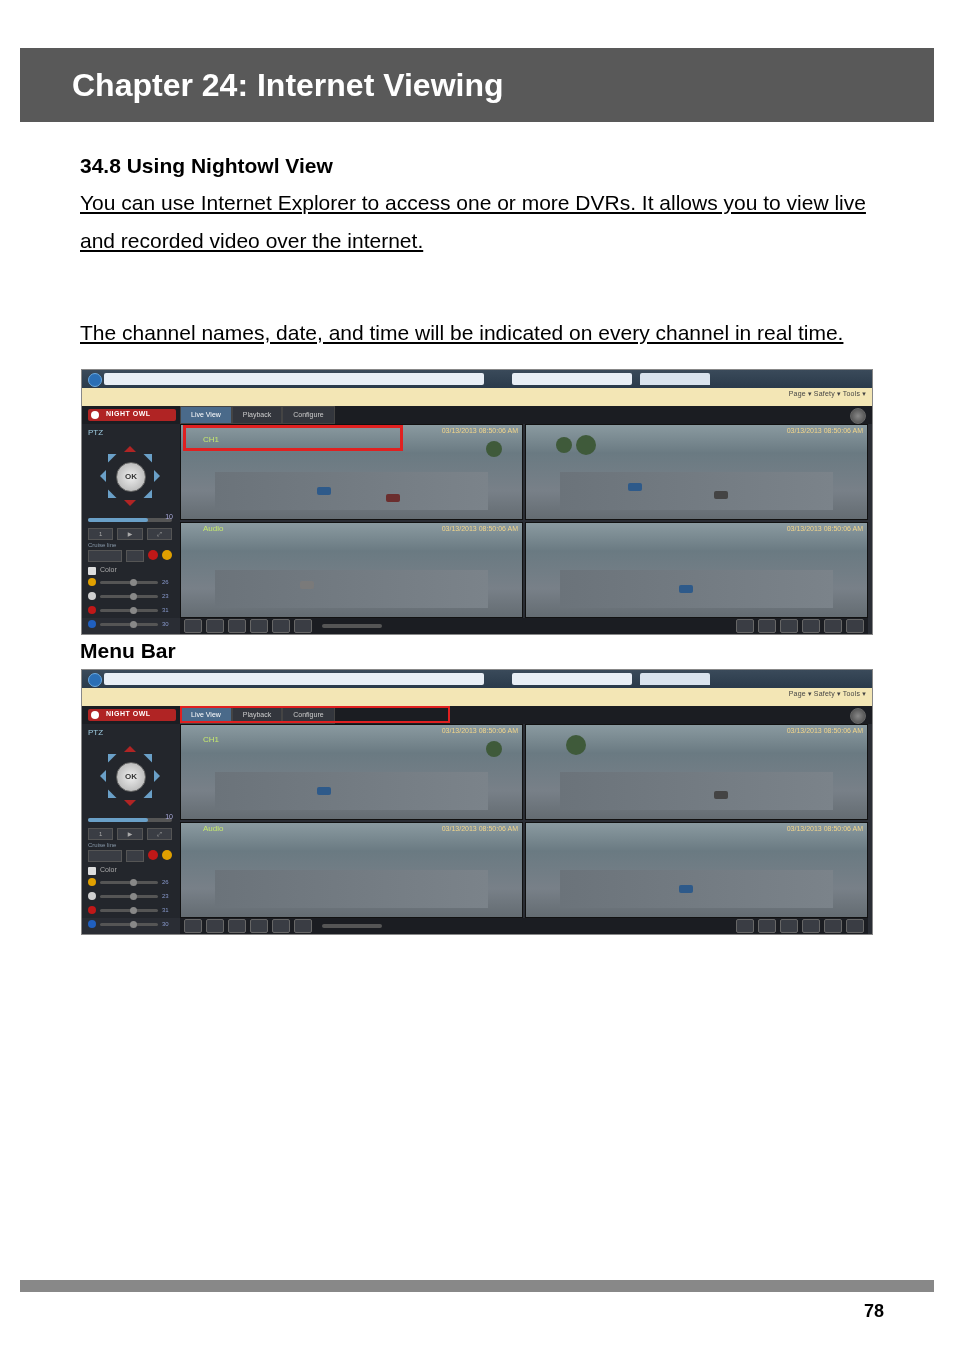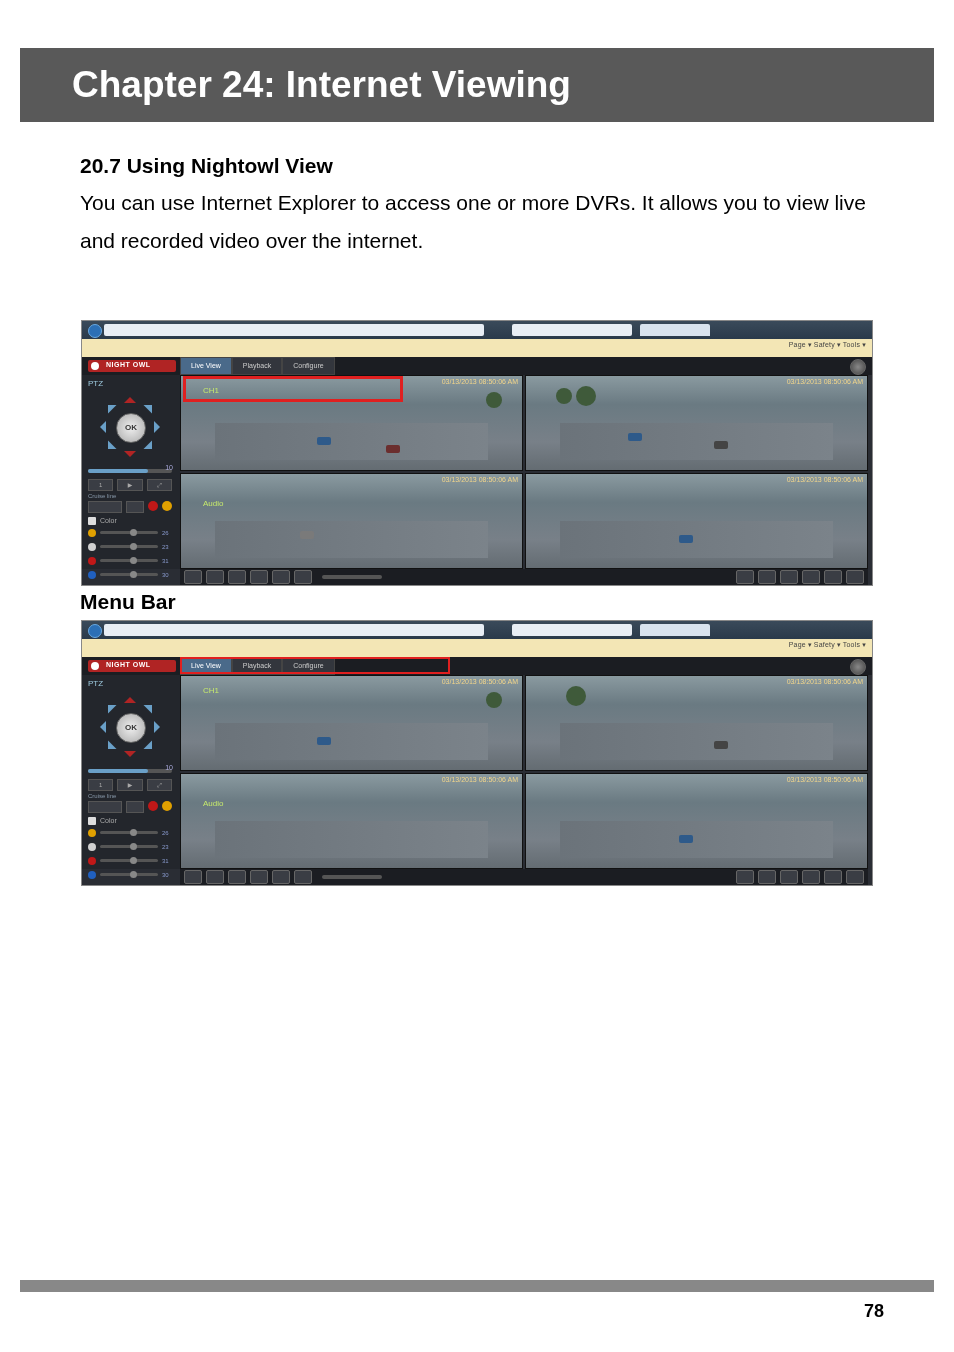--- a/index.html
+++ b/index.html
@@ -17,21 +17,21 @@
   }
   
   .chapter-banner {
     position: absolute;
     left: 20px;
     right: 20px;
     top: 48px;
     height: 74px;
     background: #595959;
     color: #fff;
-    font-size: 37px;
+    font-size: 32px;
     font-weight: bold;
     padding-left: 52px;
     display: flex;
     align-items: center;
     box-sizing: border-box;
   }
   .content {
     position: absolute;
     left: 80px;
     right: 80px;
@@ -41,20 +41,21 @@
     font-size: 21px;
     font-weight: bold;
     margin-top: 14px;
     margin-bottom: 6px;
   }
   .body-text {
     font-size: 21px;
     line-height: 1.8;
     margin-top: 0;
     margin-bottom: 18px;
+    text-decoration: underline;
   }
   .gap {
     height: 36px;
   }
   
   .shot {
     width: 792px;
     height: 266px;
     margin: 6px auto 2px auto;
     background: #1d2025;
@@ -158,21 +159,21 @@
   .shot .grid{
     position:absolute; left:98px; right:4px; top:18px; bottom:16px;
     display:grid; grid-template-columns:1fr 1fr; grid-template-rows:1fr 1fr; gap:2px;
   }
   .shot .cam{
     background:linear-gradient(180deg,#8a9aa0 0%, #6a7a82 30%, #788088 70%, #646c72 100%);
     position:relative; border:1px solid #111;
   }
   .shot .cam .overlay-time{ position:absolute; top:2px; right:4px; font-size:7px; color:#ffdd88; opacity:.9;}
   .shot .cam .overlay-ch{ position:absolute; top:10px; left:22px; font-size:8px; color:#c6e96d;}
-  .shot .cam.audio .overlay-ch{ top:auto; bottom:60px; left:22px;}
+  .shot .cam.audio .overlay-ch{ top:auto; bottom:84px; left:22px;}
   .shot .cam .road{ position:absolute; left:10%; right:10%; bottom:10%; height:40%; background:linear-gradient(90deg,#6b737a,#7b838a);}
   .shot .cam .car{ position:absolute; width:14px; height:8px; background:#2e5a8a; border-radius:2px;}
   .shot .bottombar{
     position:absolute; left:98px; right:4px; bottom:0; height:16px; background:#1b1d22; display:flex; align-items:center; padding:0 4px; gap:4px;
   }
   .shot .bottombar .btn{ width:16px; height:12px; background:#3a3d44; border:1px solid #666; border-radius:2px;}
   .shot .bottombar .spacer{ flex:1;}
   .shot .bottombar .vol{ width:60px; height:4px; background:#555; border-radius:2px; margin:0 6px;}
   .shot .cam .tree{ position:absolute; width:16px;height:16px;border-radius:50%;background:#3f5a3a;}
   .highlight-channel-info{
@@ -193,25 +194,26 @@
 <body>
 
 <div class="page">
 
   <div class="chapter-banner">
     <span>Chapter 24: Internet Viewing</span>
   </div>
 
   <div class="content">
 
-    <div class="section-heading">20.7 Using Nightowl View</div>
+    <div class="section-heading">34.8 Using Nightowl View</div>
     <p class="body-text">You can use Internet Explorer to access one or more DVRs. It allows you to view live and recorded video over the internet.</p>
 
     <div class="gap"></div>
 
+    <p class="body-text">The channel names, date, and time will be indicated on every channel in real time.</p>
 
     <div class="shot">
       <div class="ie-title">
         <div class="ie-back"></div>
         <div class="ie-url" title="http://10.1.10.53:9070/cgi-bin/cgi?cmd=live0_0&amp;format=mjp"></div>
         <div class="ie-search"></div>
         <div class="ie-tab" title="View DVR"></div>
       </div>
       <div class="ie-toolbar"></div>
       <div class="ie-menus">Page ▾   Safety ▾   Tools ▾</div>

